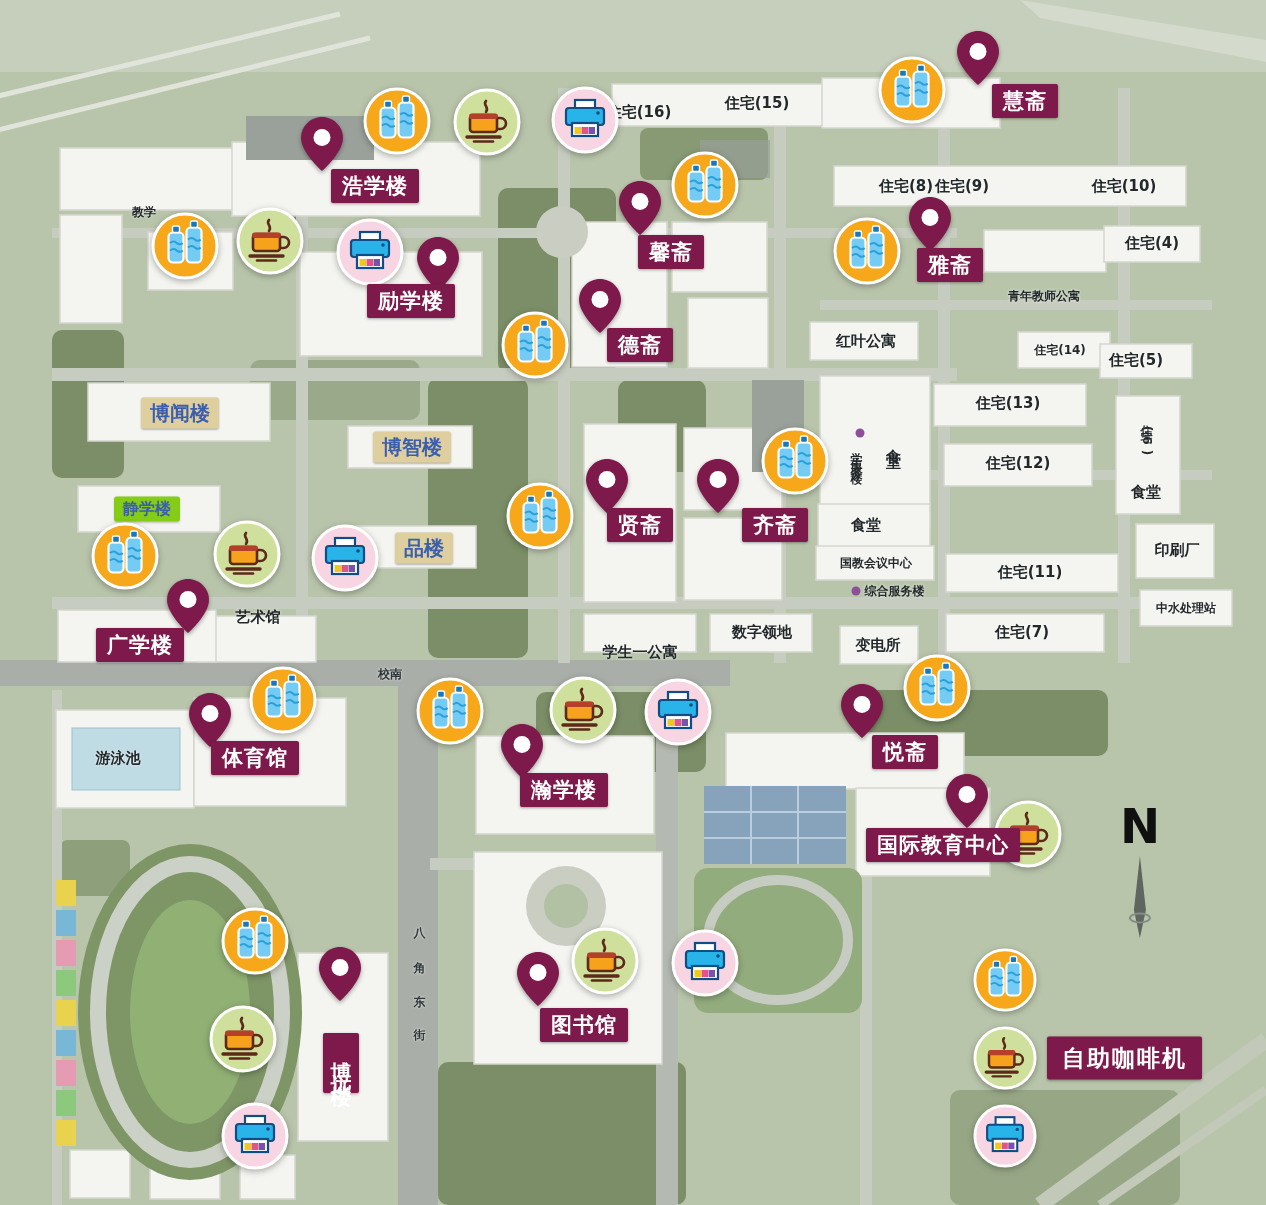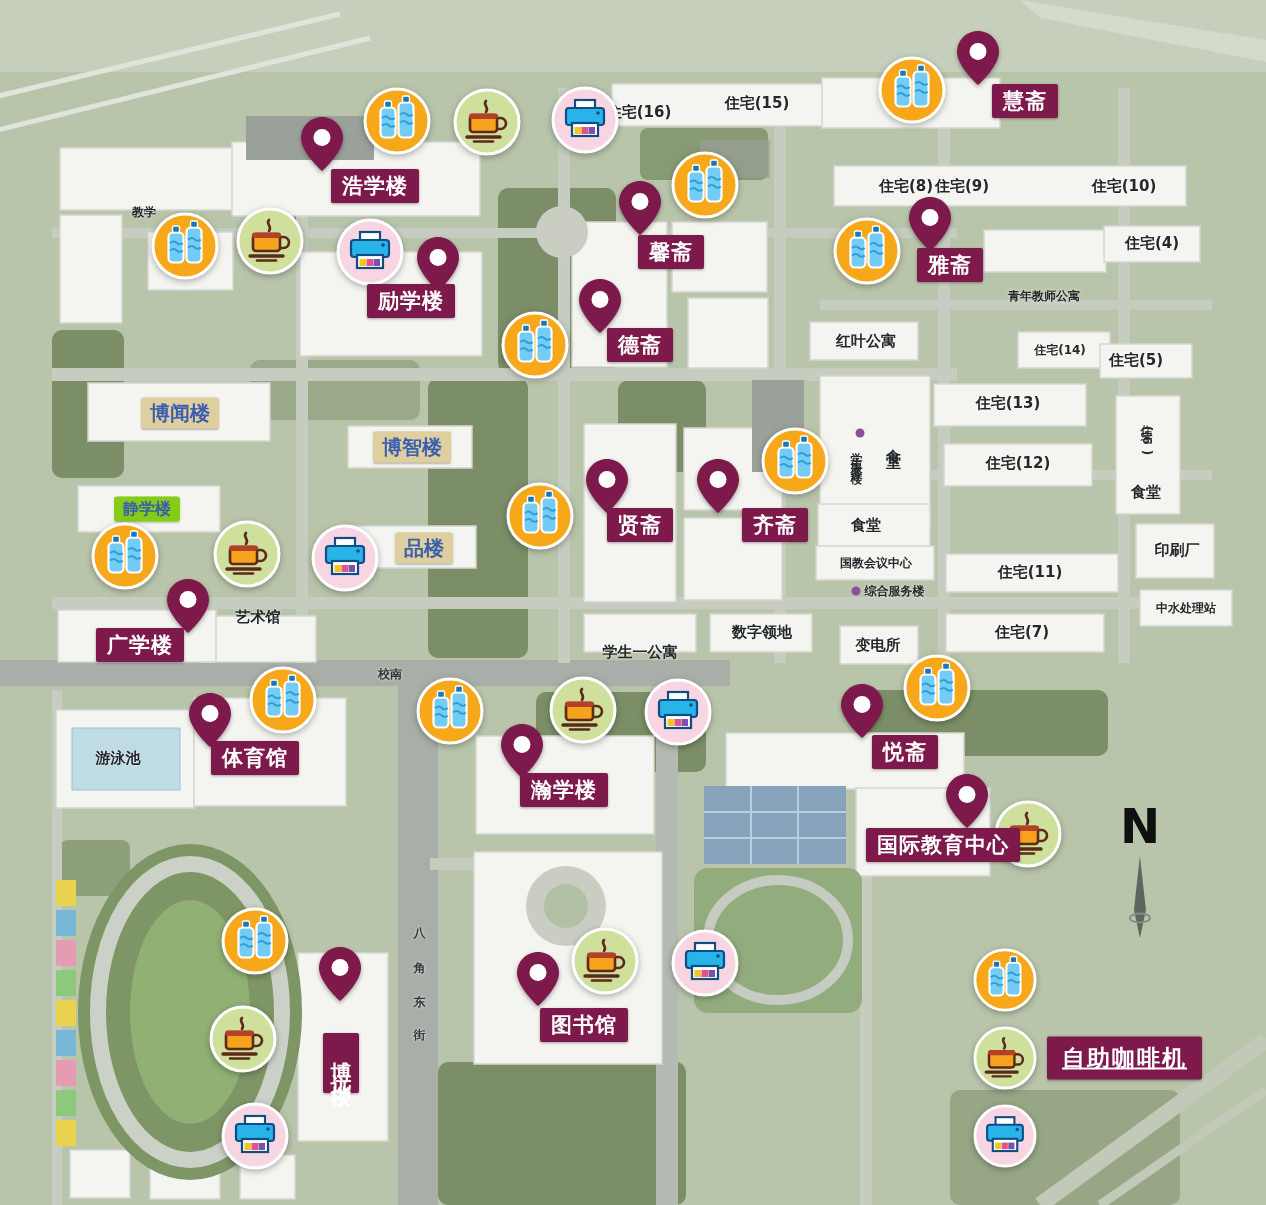--- a/index.html
+++ b/index.html
@@ -717,21 +717,21 @@
         <svg viewBox="0 0 68 68">
           <circle cx="34" cy="34" r="32" fill="#cfe09c" stroke="#fff" stroke-width="3"></circle>
           <path d="M33 13c-4 4 4 6 0 11" stroke="#5d2a1a" stroke-width="2.6" fill="none" stroke-linecap="round"></path>
           <rect x="17" y="27" width="27" height="17" rx="3" fill="#f6a21c" stroke="#5d2a1a" stroke-width="2.6"></rect>
           <rect x="16" y="25.5" width="29" height="5.5" rx="2.5" fill="#b5402a"></rect>
           <path d="M44.5 30h3a5.5 5.5 0 0 1 0 11h-3" fill="none" stroke="#5d2a1a" stroke-width="2.6"></path>
           <path d="M14 49h33" stroke="#5d2a1a" stroke-width="3.4" stroke-linecap="round"></path>
           <path d="M21 53.5h19" stroke="#5d2a1a" stroke-width="2.6" stroke-linecap="round"></path>
         </svg>
       </div>
-      <div class="legend-label" style="left: 1047px; top: 1058px; text-decoration: underline;">自助咖啡机</div>
+      <div class="legend-label" style="left: 1047px; top: 1058px;">自助咖啡机</div>
       <div class="machine legend-icon" style="left: 973px; top: 1104px;">
         <svg viewBox="0 0 68 68">
           <circle cx="34" cy="34" r="32" fill="#f8d5e2" stroke="#fff" stroke-width="3"></circle>
           <rect x="24" y="14" width="20" height="9" fill="#fff" stroke="#0e4e84" stroke-width="2.2"></rect>
           <rect x="15" y="22" width="38" height="17" rx="3" fill="#28b4e8" stroke="#0e4e84" stroke-width="2.2"></rect>
           <circle cx="47" cy="27" r="1.8" fill="#0e4e84"></circle>
           <rect x="21" y="37" width="26" height="13" fill="#fff" stroke="#0e4e84" stroke-width="2.2"></rect>
           <rect x="23.5" y="41" width="6.5" height="7" fill="#f2c71d"></rect>
           <rect x="30.5" y="41" width="6.5" height="7" fill="#e2528b"></rect>
           <rect x="37.5" y="41" width="6.5" height="7" fill="#7a52ae"></rect>

